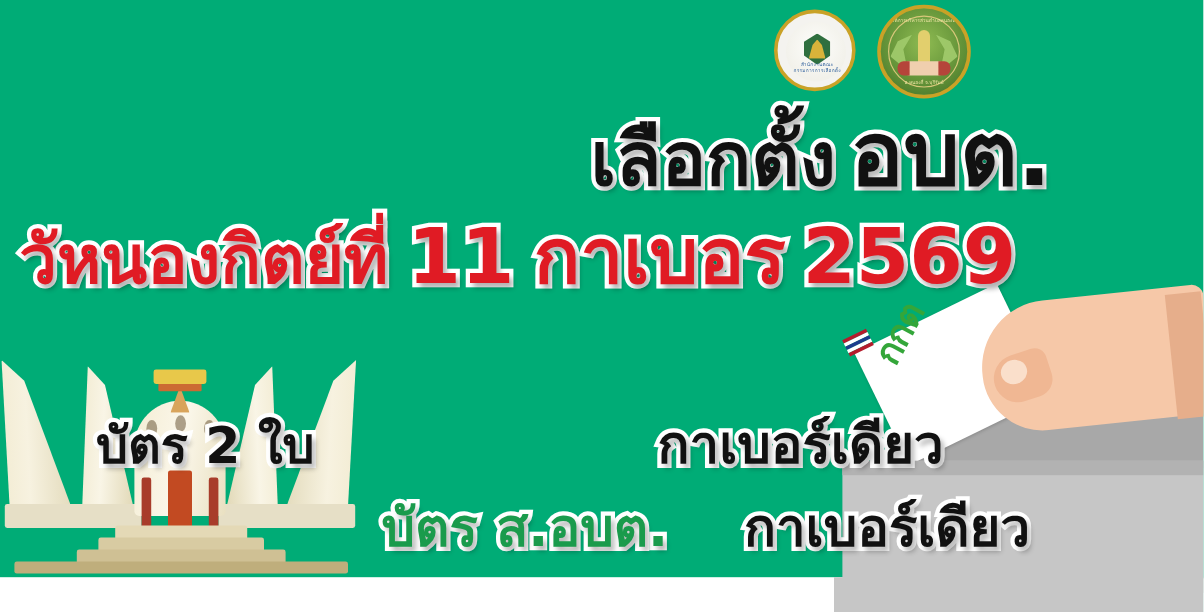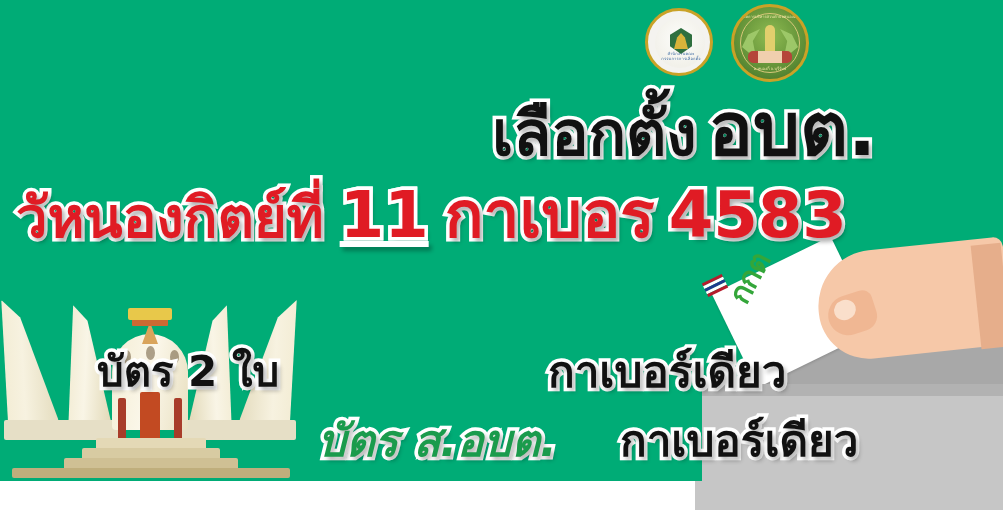--- a/index.html
+++ b/index.html
@@ -383,31 +383,31 @@
     color: #1a9b4c;
     -webkit-text-stroke: 7px #ffffff;
     paint-order: stroke fill;
     text-shadow: 3px 4px 4px rgba(0,0,0,.28);
   }
 
   .line-headline { left: 448px; top: 92px; font-size: 62px; margin-left: 44px; }
   .line-headline .big { font-size: 74px; margin-left: 12px; }
 
   .line-date  { left: 16px;  top: 183px; font-size: 56px; }
-  .line-date .daynum { font-size: 64px; margin-left: 16px; text-decoration: underline; }
+  .line-date .daynum { font-size: 64px; margin-left: 16px; }
   .line-date .month  { font-size: 64px; margin-left: 16px; }
   .line-date .year   { font-size: 64px; margin-left: 14px; }
 
   .line-time  { left: 330px; top: 270px; font-size: 44px; }
 
-  .line-two-cards { left: 97px; top: 351px; font-size: 42px; }
+  .line-two-cards { left: 80px; top: 351px; font-size: 42px; }
   .line-mayor-lbl { left: 318px; top: 350px; font-size: 44px; }
   .line-mayor-act { left: 548px; top: 350px; font-size: 44px; }
 
-  .line-member-lbl { left: 318px; top: 419px; font-size: 44px; font-style: italic; }
+  .line-member-lbl { left: 318px; top: 419px; font-size: 44px; }
   .line-member-act { left: 620px; top: 419px; font-size: 44px; }
 
   
   .bottom-grey {
     position: absolute;
     left: 695px; top: 481px;
     width: 308px; height: 29px;
     background: #c6c6c6;
   }
 </style>
@@ -490,21 +490,21 @@
       <div class="em2-text-top">องค์การบริหารส่วนตำบลหนองหิน</div>
       <div class="em2-text-bot">อ.หนองกี่  จ.บุรีรัมย์</div>
     </div>
   </div>
 
   <div class="txt line-headline st-black">
     <span>เลือกตั้ง</span><span class="big">อบต.</span>
   </div>
 
   <div class="txt line-date st-red">
-    <span>วัหนองกิตย์ที่</span><span class="daynum">11</span><span class="month">กาเบอร</span><span class="year">4583</span>
+    <span>วัหนองกิตย์ที่</span><span class="daynum">11</span><span class="month">กาเบอร</span><span class="year">2569</span>
   </div>
 
 
   <div class="txt line-two-cards st-black">บัตร 2 ใบ</div>
 
   <div class="txt line-mayor-act st-black">กาเบอร์เดียว</div>
 
   <div class="txt line-member-lbl st-green">บัตร ส.อบต.</div>
   <div class="txt line-member-act st-black">กาเบอร์เดียว</div>
 

